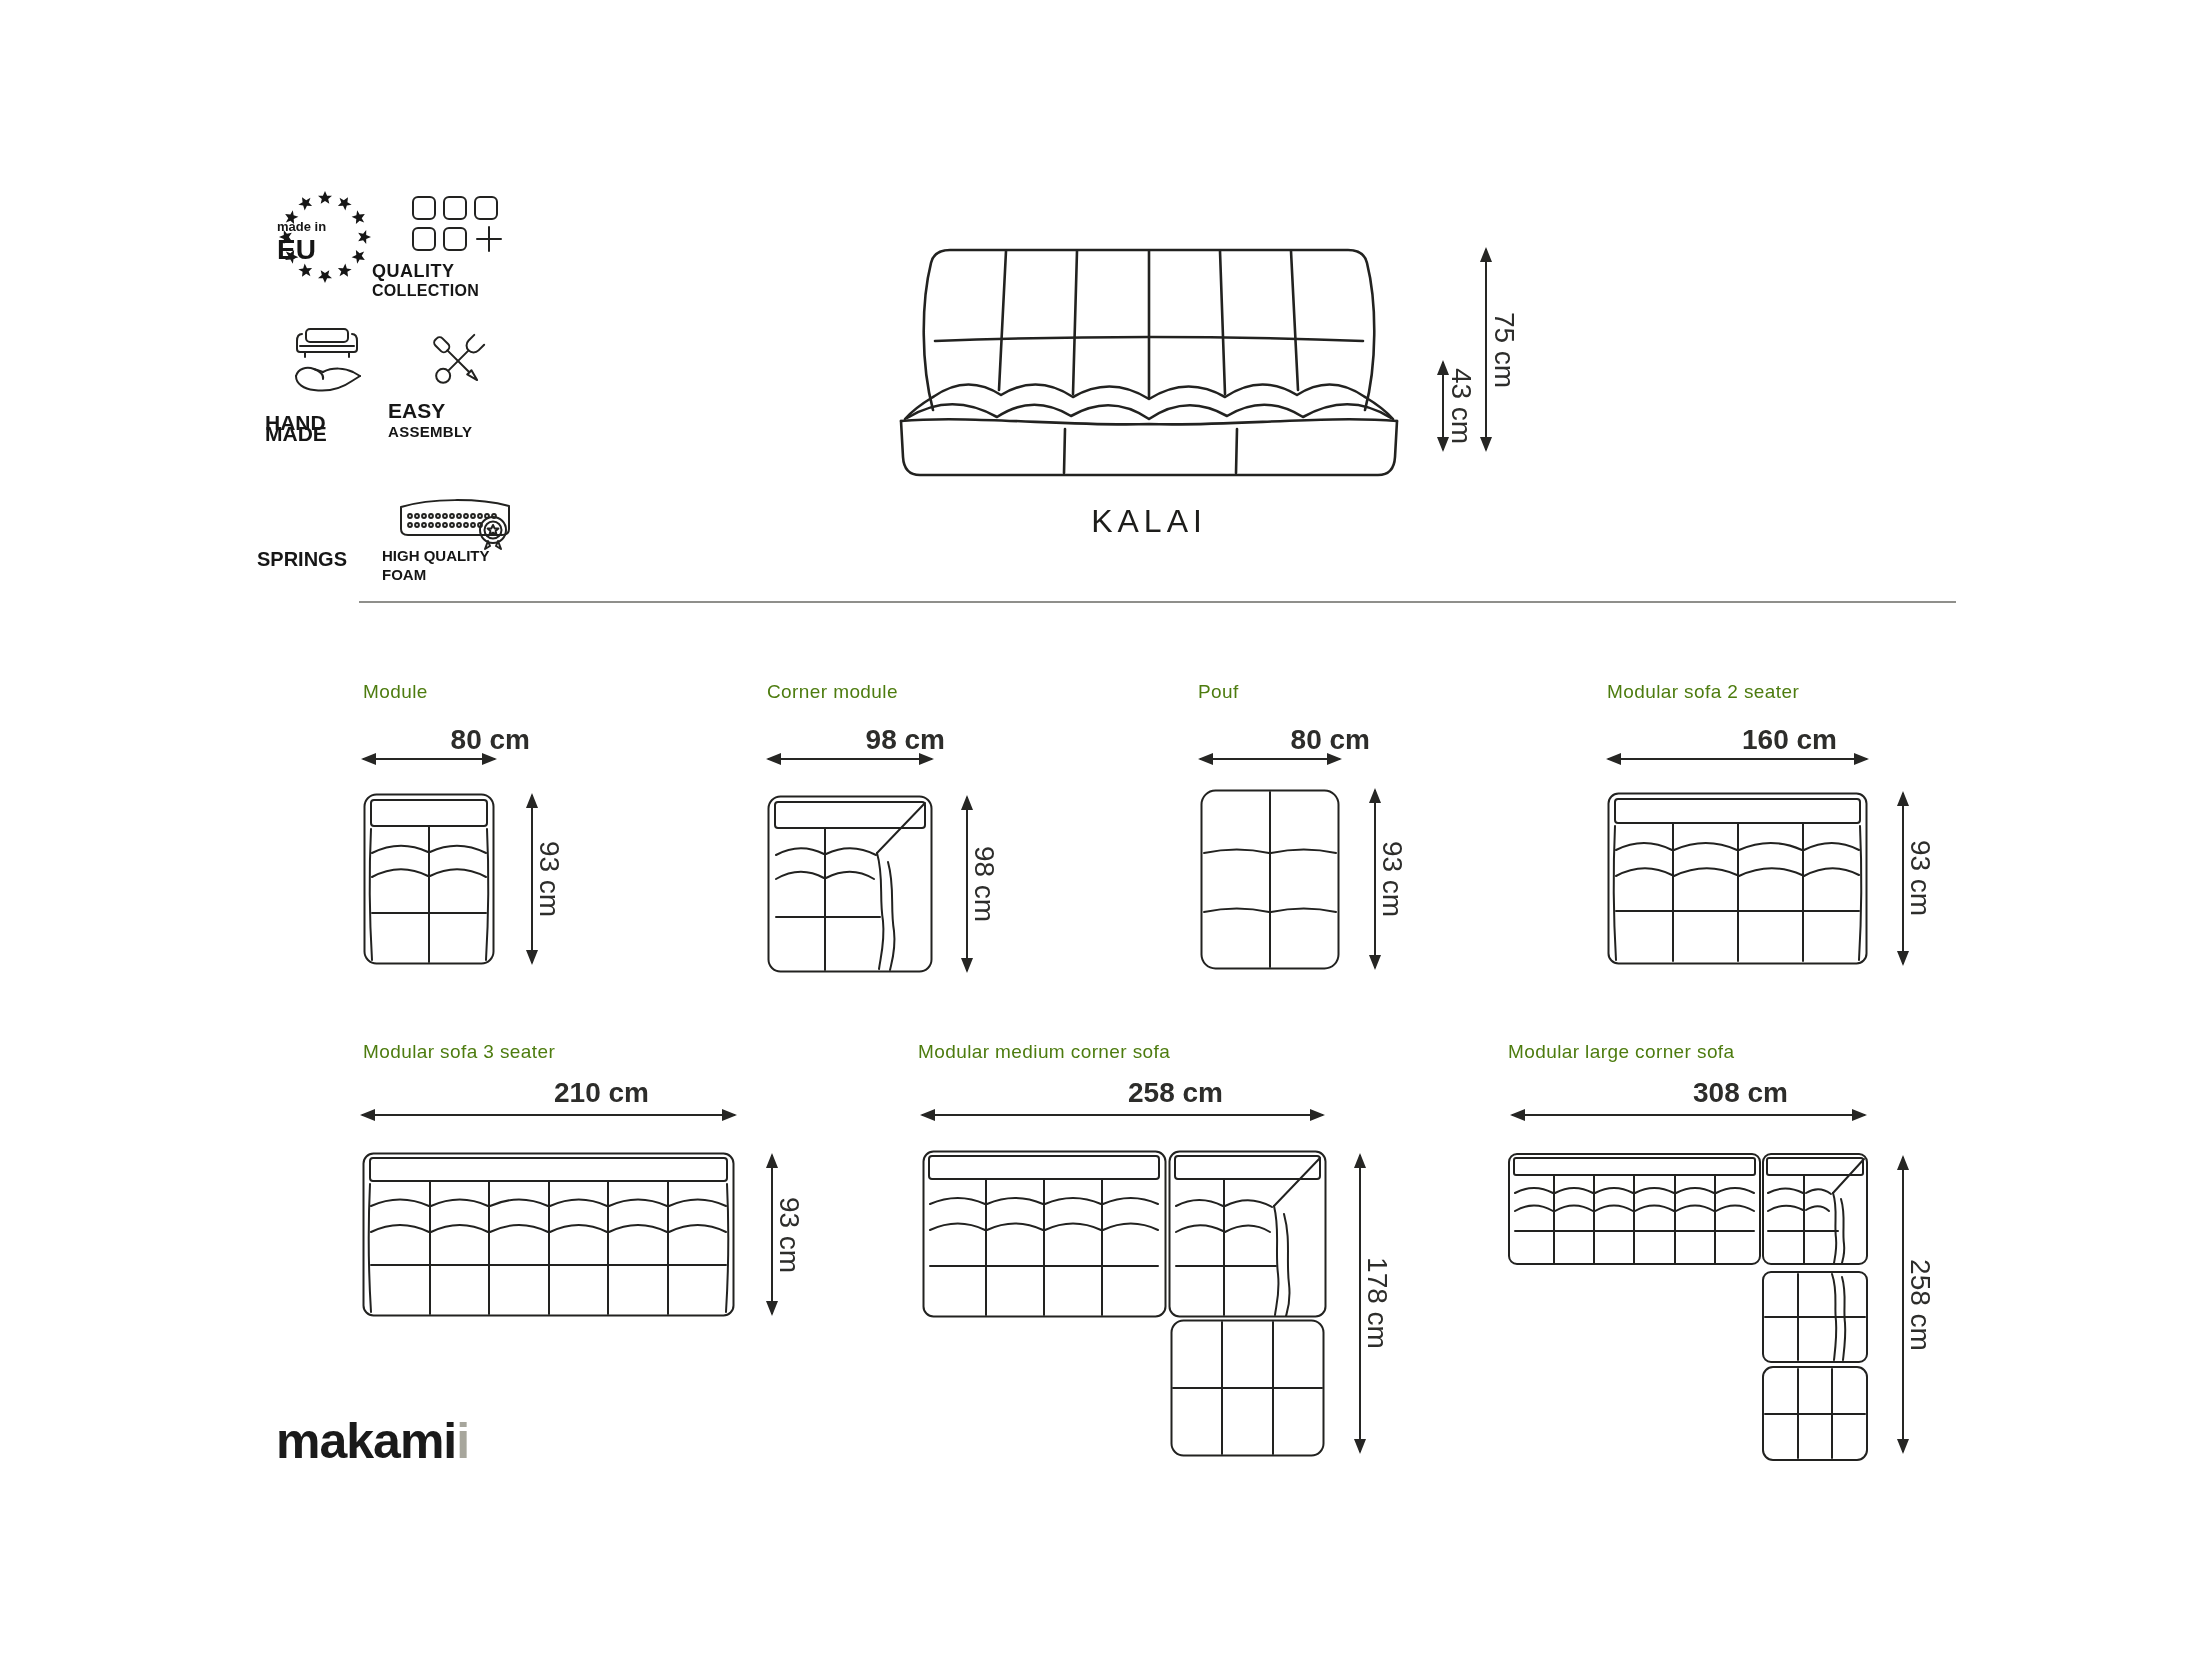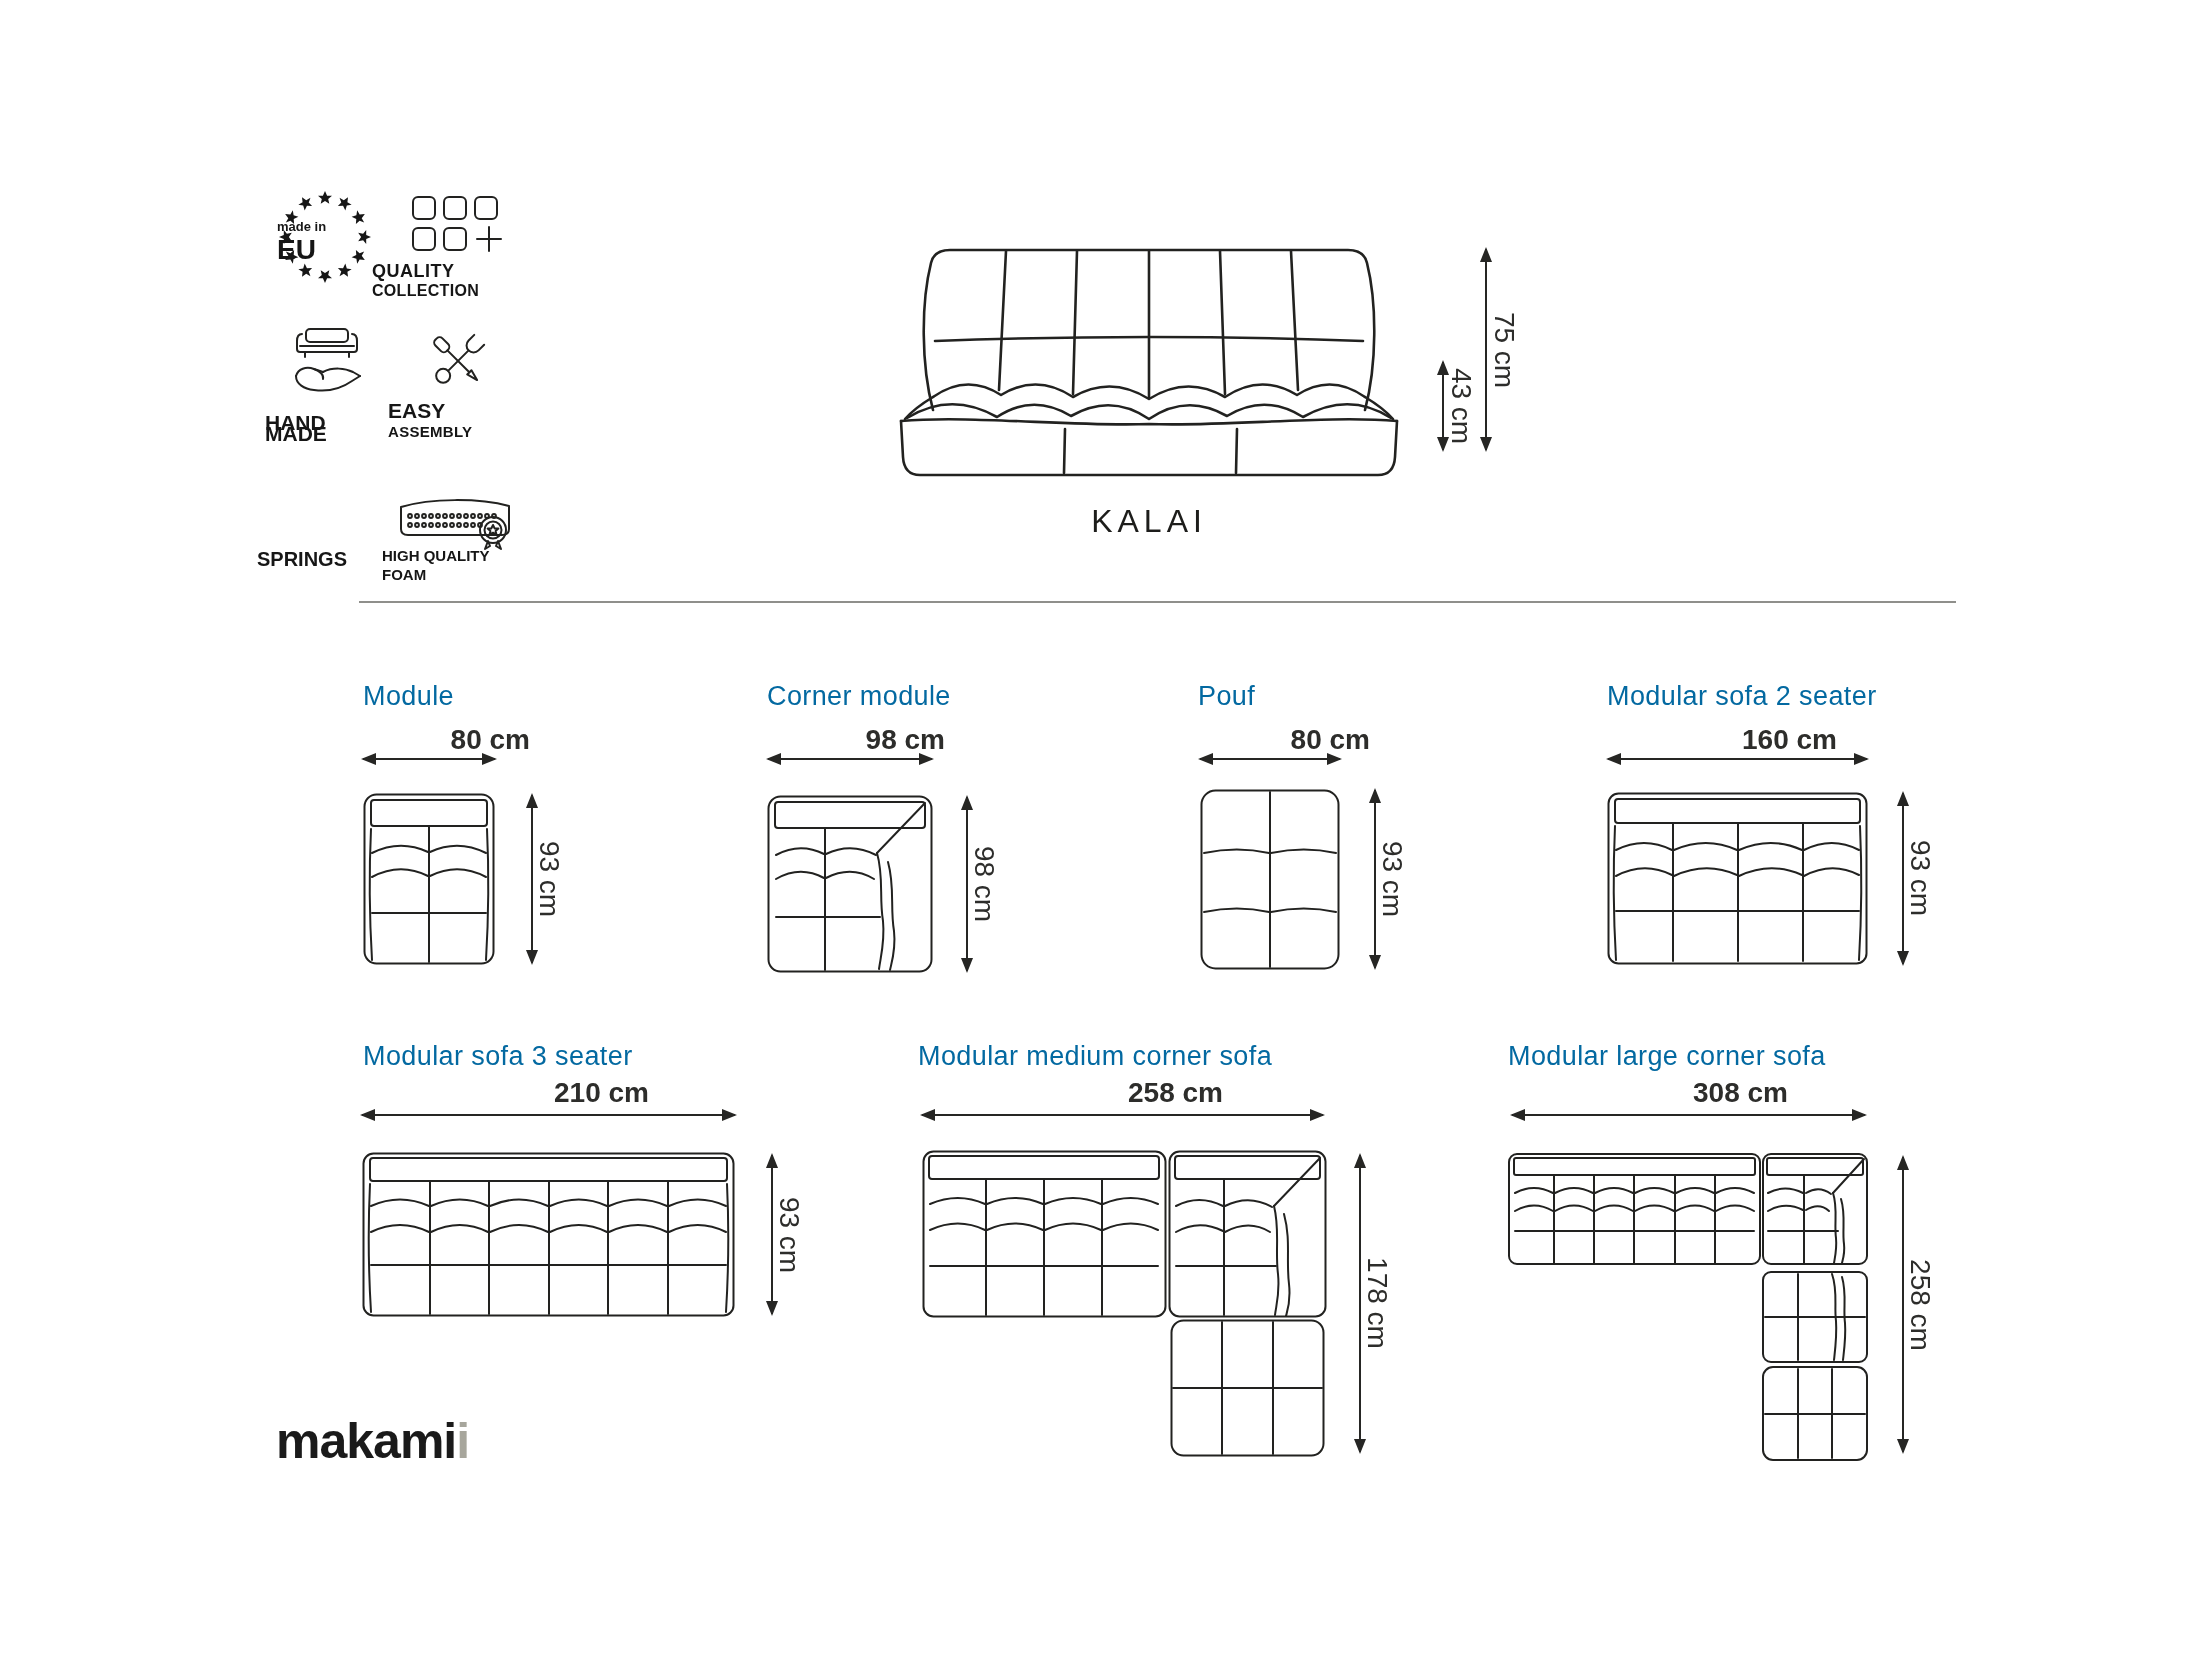--- a/index.html
+++ b/index.html
@@ -5,21 +5,21 @@
   html,body{margin:0;padding:0;background:#ffffff;}
   #canvas{
     position:relative;width:2209px;height:1656px;background:#ffffff;overflow:hidden;
     font-family:"Liberation Sans", sans-serif;color:#1d1d1b;
   }
   .abs{position:absolute;}
   svg{display:block;}
   .line-art path,.line-art rect,.line-art circle{fill:none;stroke:#222220;stroke-width:2;stroke-linecap:round;stroke-linejoin:round;}
   .sofa-art path{stroke-width:2.6;}
   
-  .sec-label{position:absolute;font-size:27px;letter-spacing:.4px;color:#0369a1;white-space:nowrap;}
+  .sec-label{position:absolute;font-size:19px;letter-spacing:.4px;color:#4d7c0f;white-space:nowrap;}
   
   .dim{position:absolute;font-size:28px;color:#2d2d2b;white-space:nowrap;}
   .dim-h{width:200px;text-align:right;font-weight:bold;}
   .dim-v{width:140px;text-align:center;transform:rotate(90deg);}
   
   .h-arrow{position:absolute;height:2px;background:#262624;}
   .h-arrow::before{content:"";position:absolute;left:-2px;top:-5px;border-right:15px solid #262624;border-top:6px solid transparent;border-bottom:6px solid transparent;}
   .h-arrow::after{content:"";position:absolute;right:-2px;top:-5px;border-left:15px solid #262624;border-top:6px solid transparent;border-bottom:6px solid transparent;}
   .v-arrow{position:absolute;width:2px;background:#262624;}
   .v-arrow::before{content:"";position:absolute;top:-2px;left:-5px;border-bottom:15px solid #262624;border-left:6px solid transparent;border-right:6px solid transparent;}

